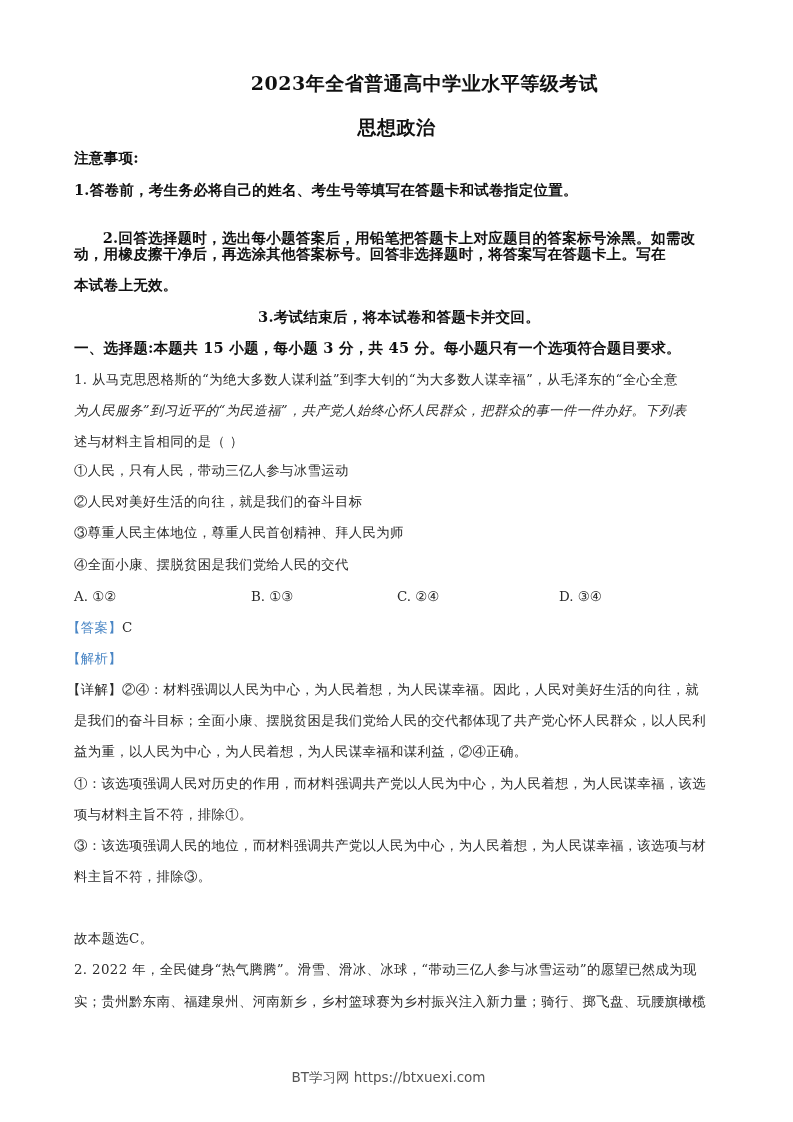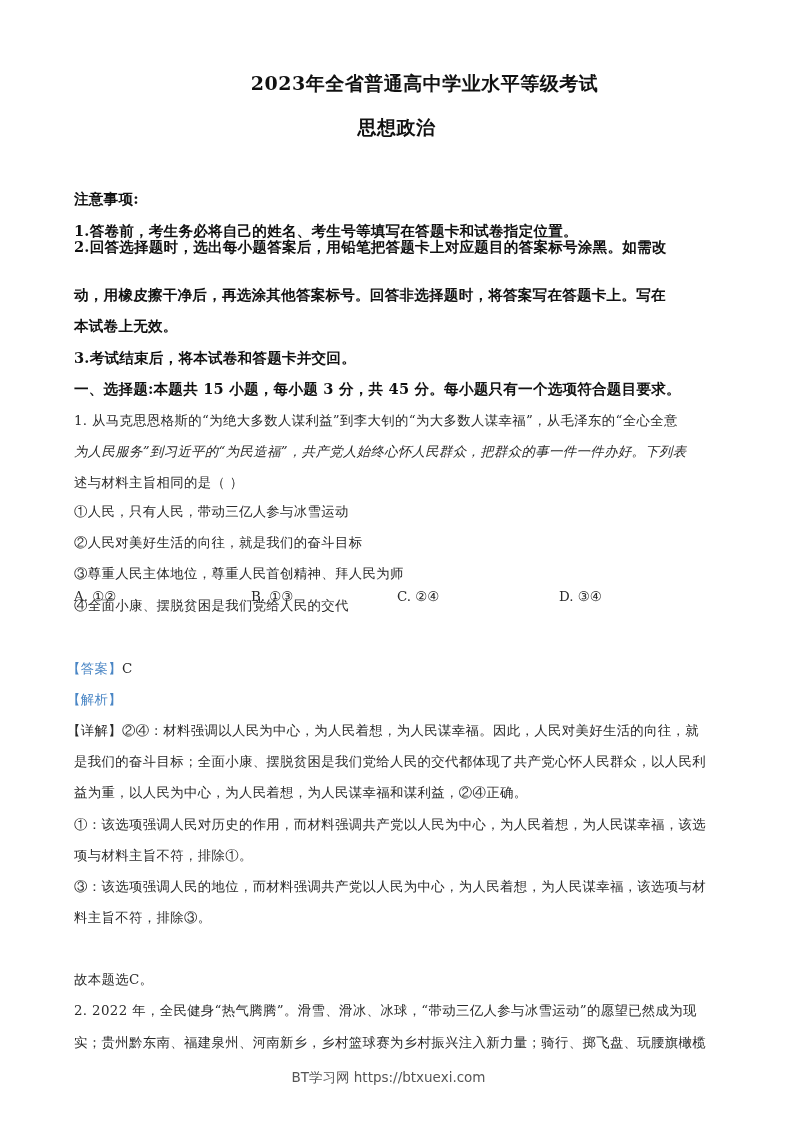--- a/index.html
+++ b/index.html
@@ -35,21 +35,20 @@
     .title-1 { top: 71px; padding-left: 28px; }
     .title-2 { top: 115px; }
 
     .line {
       position: absolute;
       left: 74px;
       width: 650px;
       white-space: nowrap;
       line-height: 22px;
       height: 22px;
-      margin-top: 41px;
     }
     .bold-line {
       font-weight: bold;
       font-size: 14.6px;
       color: #111;
       letter-spacing: 0.2px;
     }
     .normal-line {
       font-size: 13.4px;
       color: #2a2a2a;
@@ -82,24 +81,24 @@
 </head>
 <body>
 
 <div class="page">
 
   <div class="title title-1">2023年全省普通高中学业水平等级考试</div>
   <div class="title title-2">思想政治</div>
 
   <div class="line bold-line" style="top:147px;">注意事项:</div>
   <div class="line bold-line" style="top:179px;">1.答卷前，考生务必将自己的姓名、考生号等填写在答题卡和试卷指定位置。</div>
-  <div class="line bold-line" style="top:195px;">2.回答选择题时，选出每小题答案后，用铅笔把答题卡上对应题目的答案标号涂黑。如需改</div>
+  <div class="line bold-line" style="top:227px;text-align:center;">2.回答选择题时，选出每小题答案后，用铅笔把答题卡上对应题目的答案标号涂黑。如需改</div>
   <div class="line bold-line" style="top:243px;">动，用橡皮擦干净后，再选涂其他答案标号。回答非选择题时，将答案写在答题卡上。写在</div>
   <div class="line bold-line" style="top:274px;">本试卷上无效。</div>
-  <div class="line bold-line" style="top:306px;">3.考试结束后，将本试卷和答题卡并交回。</div>
+  <div class="line bold-line" style="top:306px;text-align:center;">3.考试结束后，将本试卷和答题卡并交回。</div>
   <div class="line bold-line" style="top:337px;">一、选择题:本题共 15 小题，每小题 3 分，共 45 分。每小题只有一个选项符合题目要求。</div>
 
   <div class="line normal-line" style="top:369px;">1. 从马克思恩格斯的“为绝大多数人谋利益”到李大钊的“为大多数人谋幸福”，从毛泽东的“全心全意</div>
   <div class="line normal-line" style="top:400px;font-style:italic;">为人民服务”到习近平的“为民造福”，共产党人始终心怀人民群众，把群众的事一件一件办好。下列表</div>
   <div class="line normal-line" style="top:431px;">述与材料主旨相同的是（    ）</div>
 
   <div class="line normal-line" style="top:460px;">①人民，只有人民，带动三亿人参与冰雪运动</div>
   <div class="line normal-line" style="top:491px;">②人民对美好生活的向往，就是我们的奋斗目标</div>
   <div class="line normal-line" style="top:522px;">③尊重人民主体地位，尊重人民首创精神、拜人民为师</div>
   <div class="line normal-line" style="top:554px;">④全面小康、摆脱贫困是我们党给人民的交代</div>

